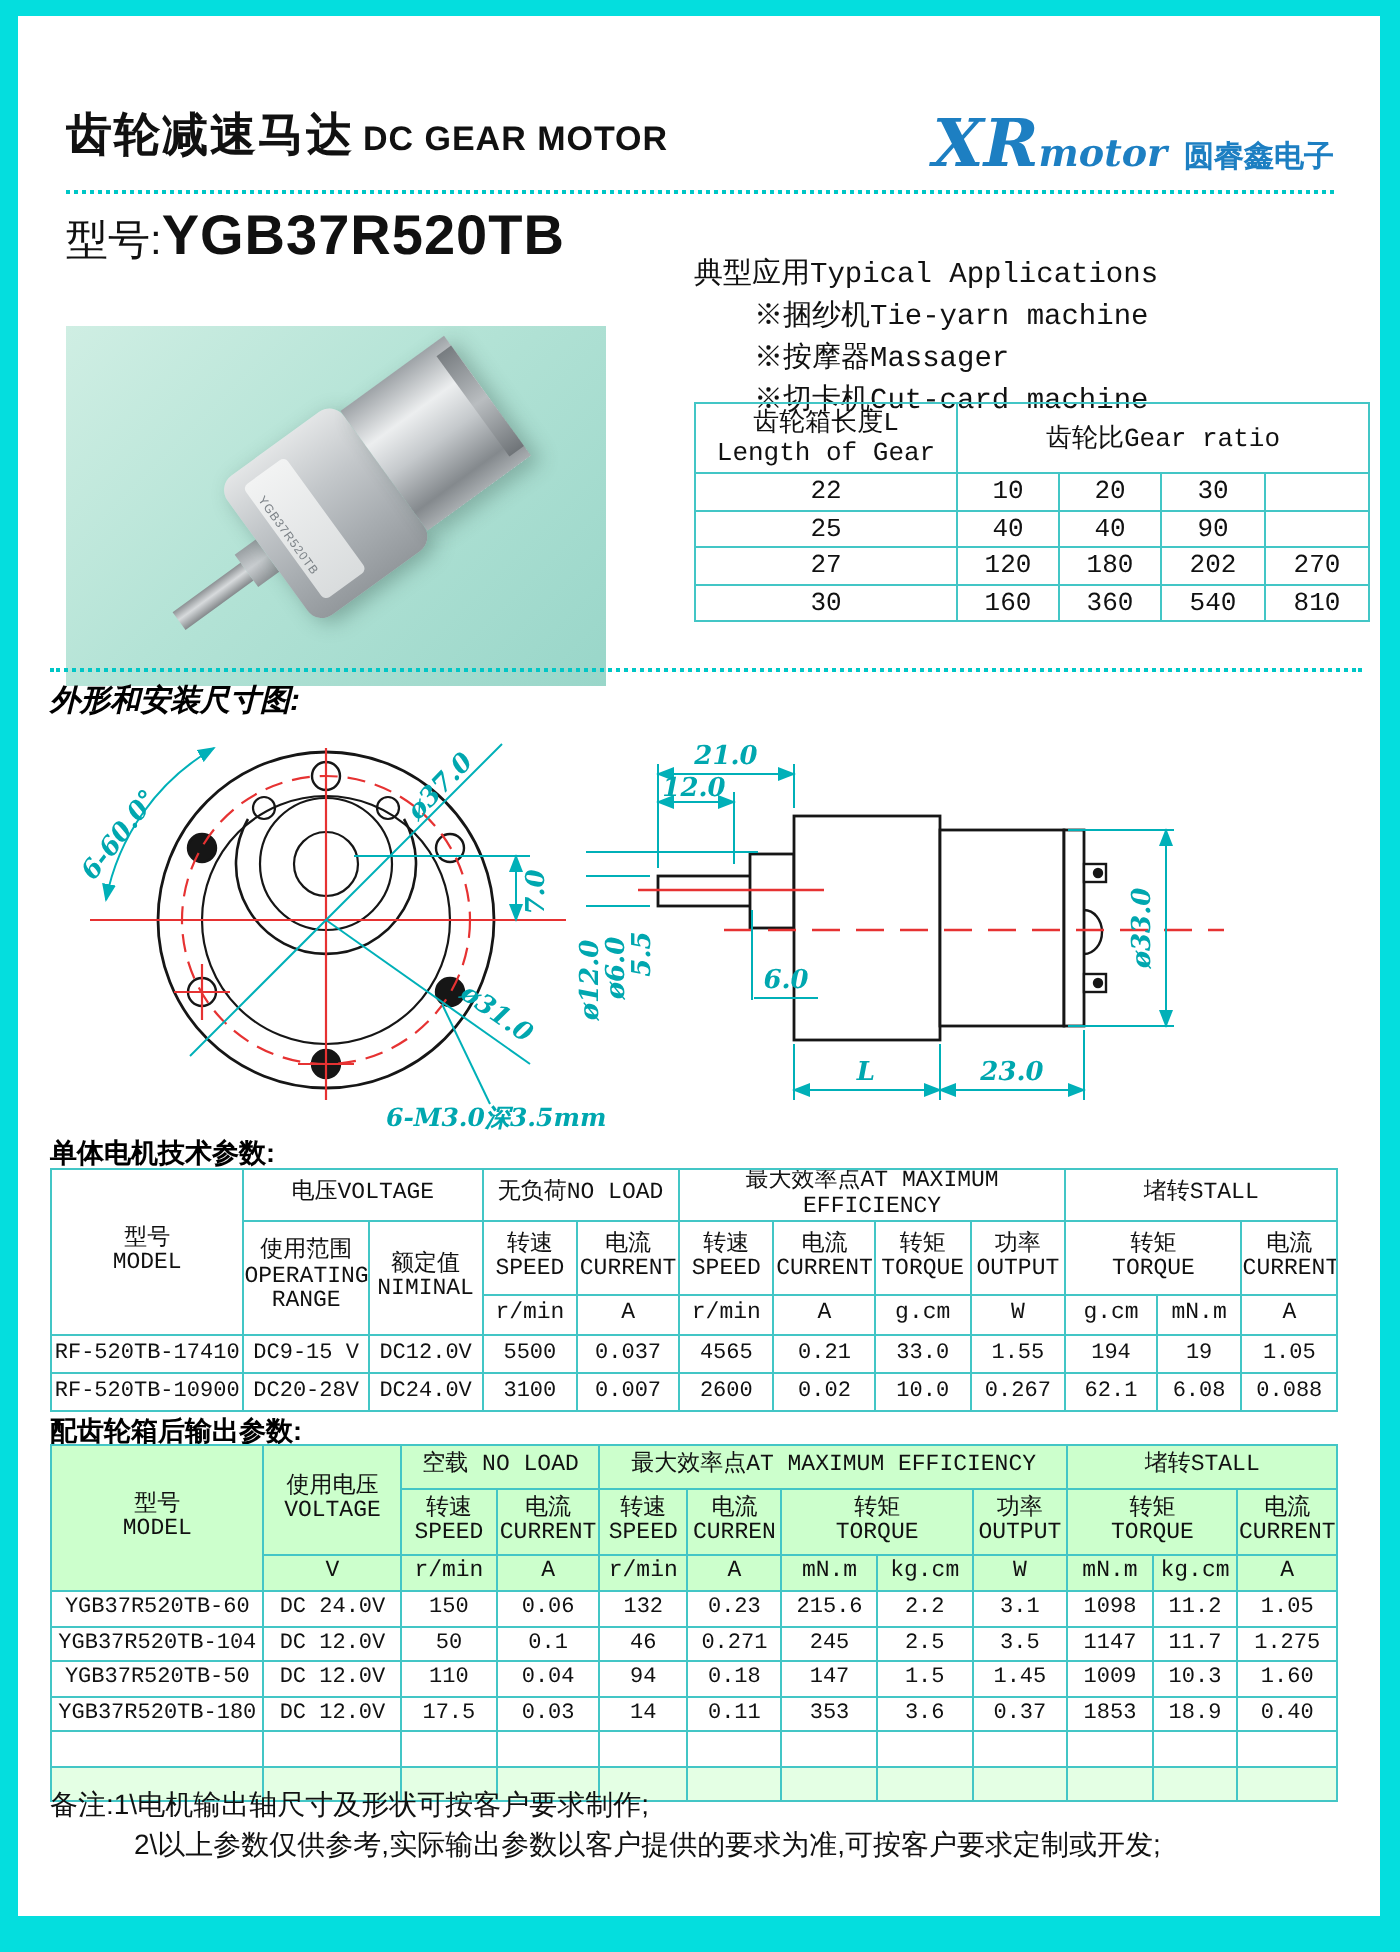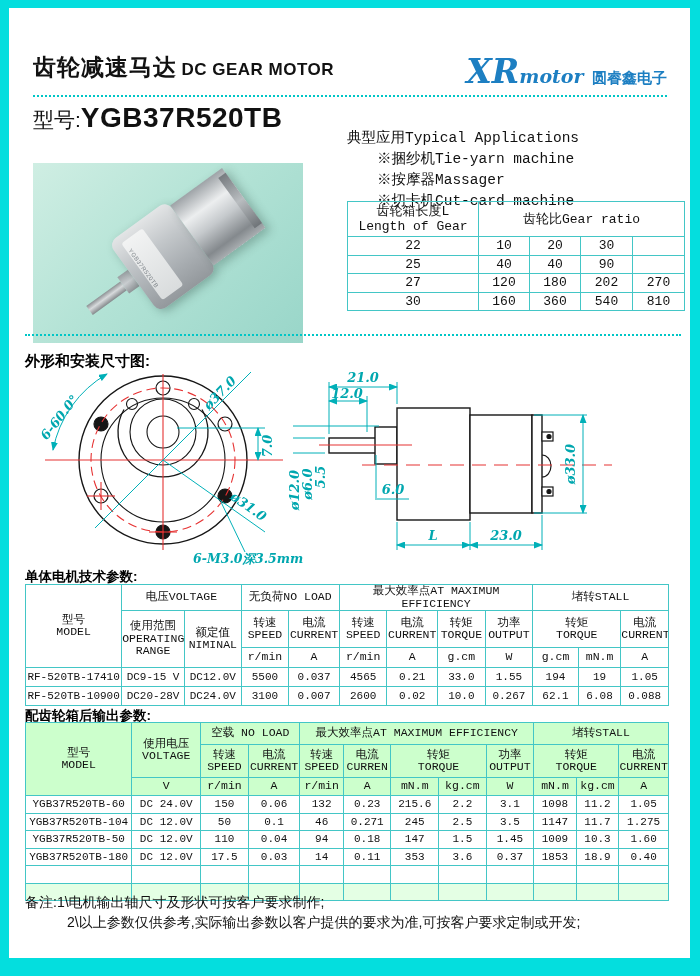--- a/index.html
+++ b/index.html
@@ -48,21 +48,21 @@
         font-family:"Liberation Mono","DejaVu Sans Mono",monospace;font-weight:normal;
         white-space:pre-line;overflow:hidden;}
 
   .gear-table{position:absolute;left:338px;top:193px;width:337px;font-size:13px;padding-left:48px;}
   .gear-table thead tr{height:35px;}
   .gear-table tbody tr{height:18.5px;}
   .gear-table th{font-size:13px;line-height:15px;}
 
   .sec-title{position:absolute;font-weight:bold;color:#000;}
   .dot2{left:16px;top:326px;width:656px;}
-  .outline-title{left:16px;top:344px;font-size:15px;}
+  .outline-title{left:16px;top:333px;font-size:15px;font-style:italic;}
 
   .draw-wrap{position:absolute;left:0;top:352px;width:681px;height:214px;}
   .dimtxt{font-family:"DejaVu Serif","Liberation Serif",serif;font-style:italic;font-weight:bold;font-size:13px;fill:#00a7af;}
   .dimtxt.sm{font-size:12.5px;}
 
   .t1-title{left:16px;top:560px;font-size:13.5px;}
   .spec1{position:absolute;left:16px;top:576px;width:644px;font-size:11px;}
   .spec1 th{font-size:11.5px;line-height:12.5px;}
   .spec1 thead tr:nth-child(1){height:24px;}
   .spec1 thead tr:nth-child(2){height:37px;}

